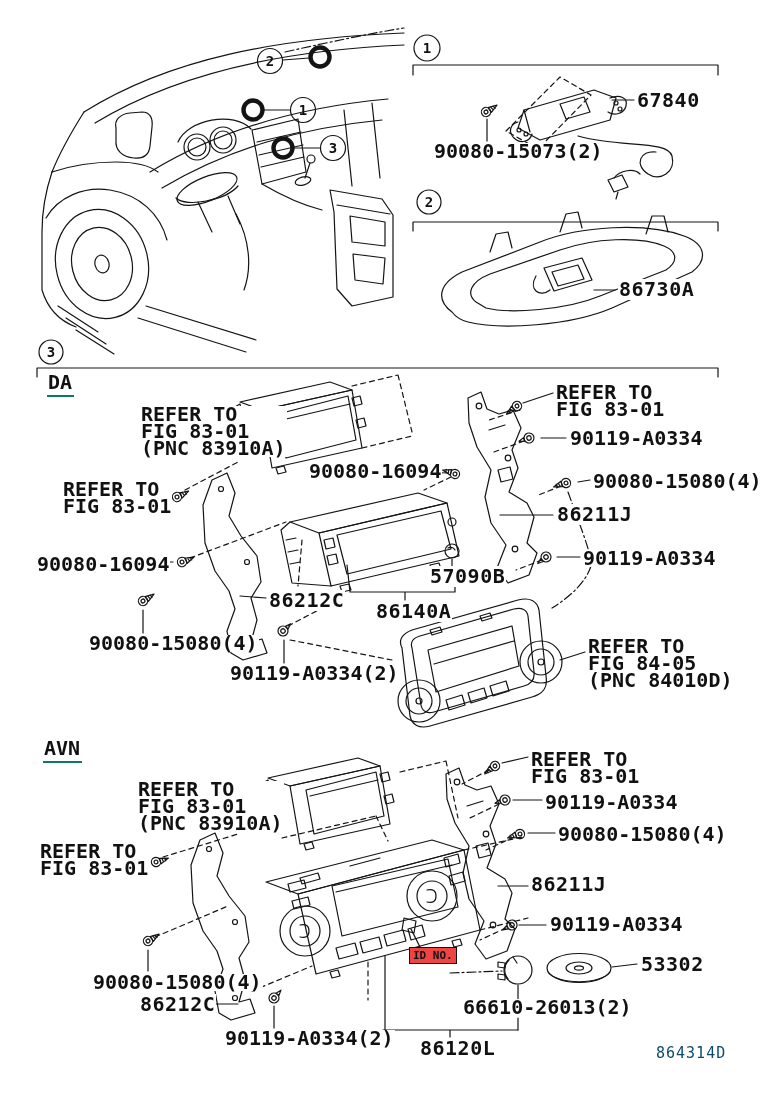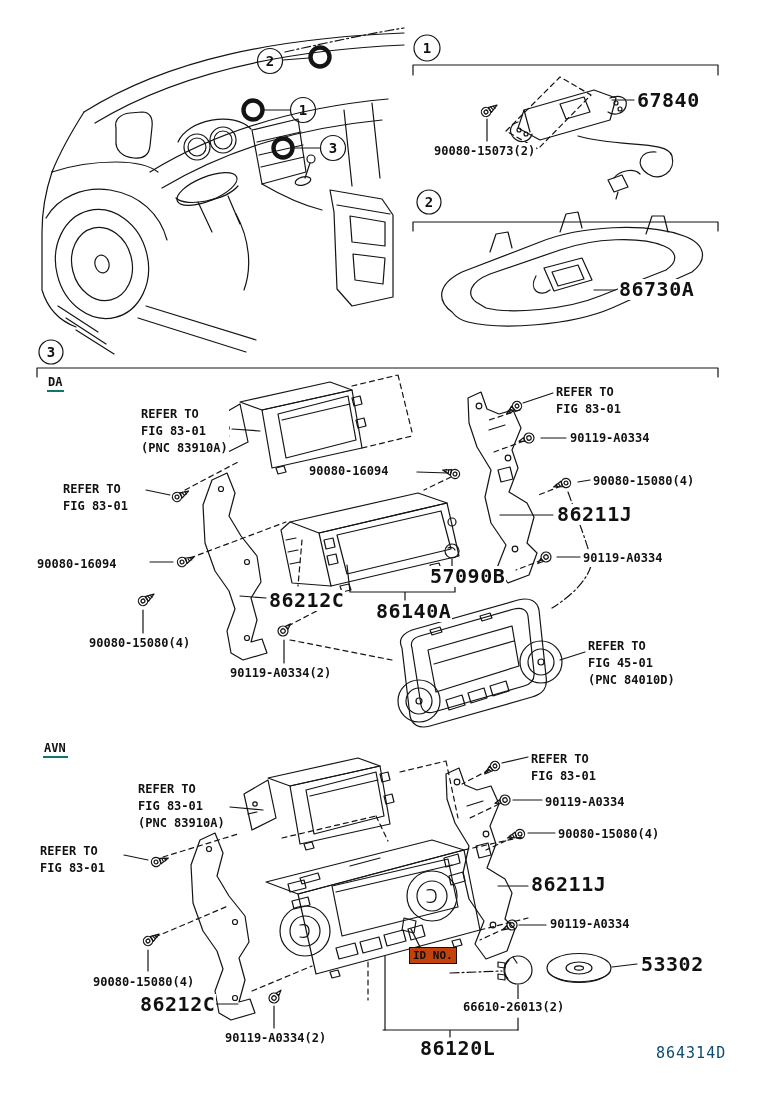--- a/index.html
+++ b/index.html
@@ -3,28 +3,28 @@
 <meta charset="utf-8">
 <style>
   html,body{margin:0;padding:0;background:#fff}
   .page{position:relative;width:760px;height:1112px;background:#ffffff;
         font-family:"DejaVu Sans Mono",monospace;overflow:hidden}
   svg.art{position:absolute;left:0;top:0}
   svg .ln{stroke:#141414;fill:none;stroke-width:1.2;stroke-linecap:round;stroke-linejoin:round}
   svg .dashed{stroke-dasharray:5 4}
   svg .dashdot{stroke-dasharray:9 3 2 3}
   svg .boldmark{stroke-width:4.4}
-  .lbl{position:absolute;font-weight:bold;font-size:12px;line-height:17px;color:#111;
+  .lbl{position:absolute;font-weight:bold;font-size:20px;line-height:17px;color:#111;
        background:#fff;white-space:nowrap;padding:0 1px;z-index:3}
   .lbl-lg{font-size:20px;line-height:21px;letter-spacing:.5px}
   .num{position:absolute;width:26px;text-align:center;font-size:14px;font-weight:bold;
        color:#111;background:transparent;padding:0;z-index:3}
   .sec-title{border-bottom:2px solid #0f766e;padding:0 2px 1px 1px}
   .idbox{position:absolute;border:1.5px solid #111;font-size:11px;font-weight:bold;
-         line-height:13px;padding:1px 3px;background:#c2410c;color:#111;z-index:3}
+         line-height:13px;padding:1px 3px;background:#ef4444;color:#111;z-index:3}
   .doccode{position:absolute;font-size:15px;font-weight:normal;color:#0c4a6e;
            letter-spacing:1px;background:#fff;z-index:3}
 </style>
 </head>
 <body>
 
 <div class="page">
 
 <svg class="art" width="760" height="1112" viewBox="0 0 760 1112">
   <defs>
@@ -350,21 +350,21 @@
 <div class="lbl lbl-lg" style="left:556px;top:504px">86211J</div>
 <div class="lbl" style="left:582px;top:550px">90119-A0334</div>
 <div class="lbl lbl-lg" style="left:429px;top:566px">57090B</div>
 <div class="lbl" style="left:36px;top:556px">90080-16094</div>
 <div class="lbl lbl-lg" style="left:268px;top:590px">86212C</div>
 <div class="lbl lbl-lg" style="left:375px;top:601px">86140A</div>
 <div class="lbl" style="left:88px;top:635px">90080-15080(4)</div>
 <div class="lbl" style="left:229px;top:665px">90119-A0334(2)</div>
 <div class="lbl" style="left:587px;top:638px">
   <div>REFER TO</div>
-  <div>FIG 45-01</div>
+  <div>FIG 84-05</div>
   <div>(PNC 84010D)</div>
 </div>
 
 <div class="lbl" style="left:42px;top:740px"><span class="sec-title">AVN</span></div>
 
 <div class="lbl" style="left:137px;top:781px">
   <div>REFER TO</div>
   <div>FIG 83-01</div>
   <div>(PNC 83910A)</div>
 </div>

